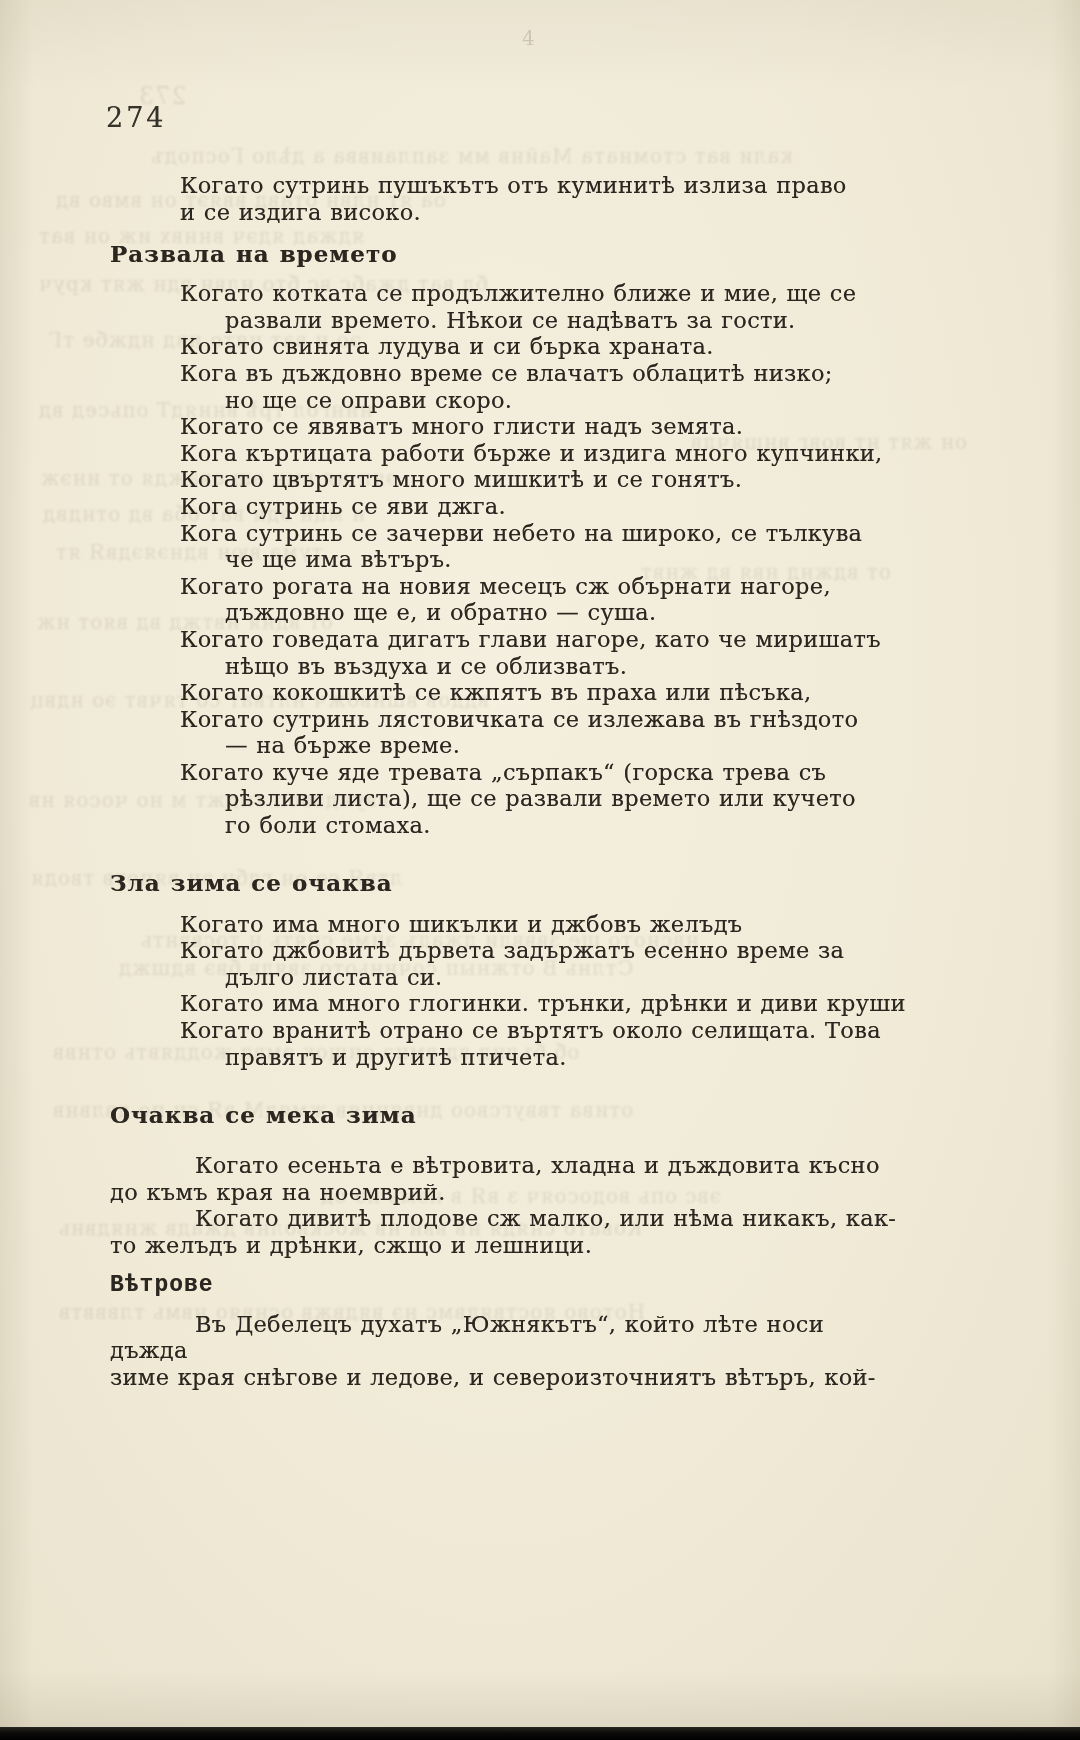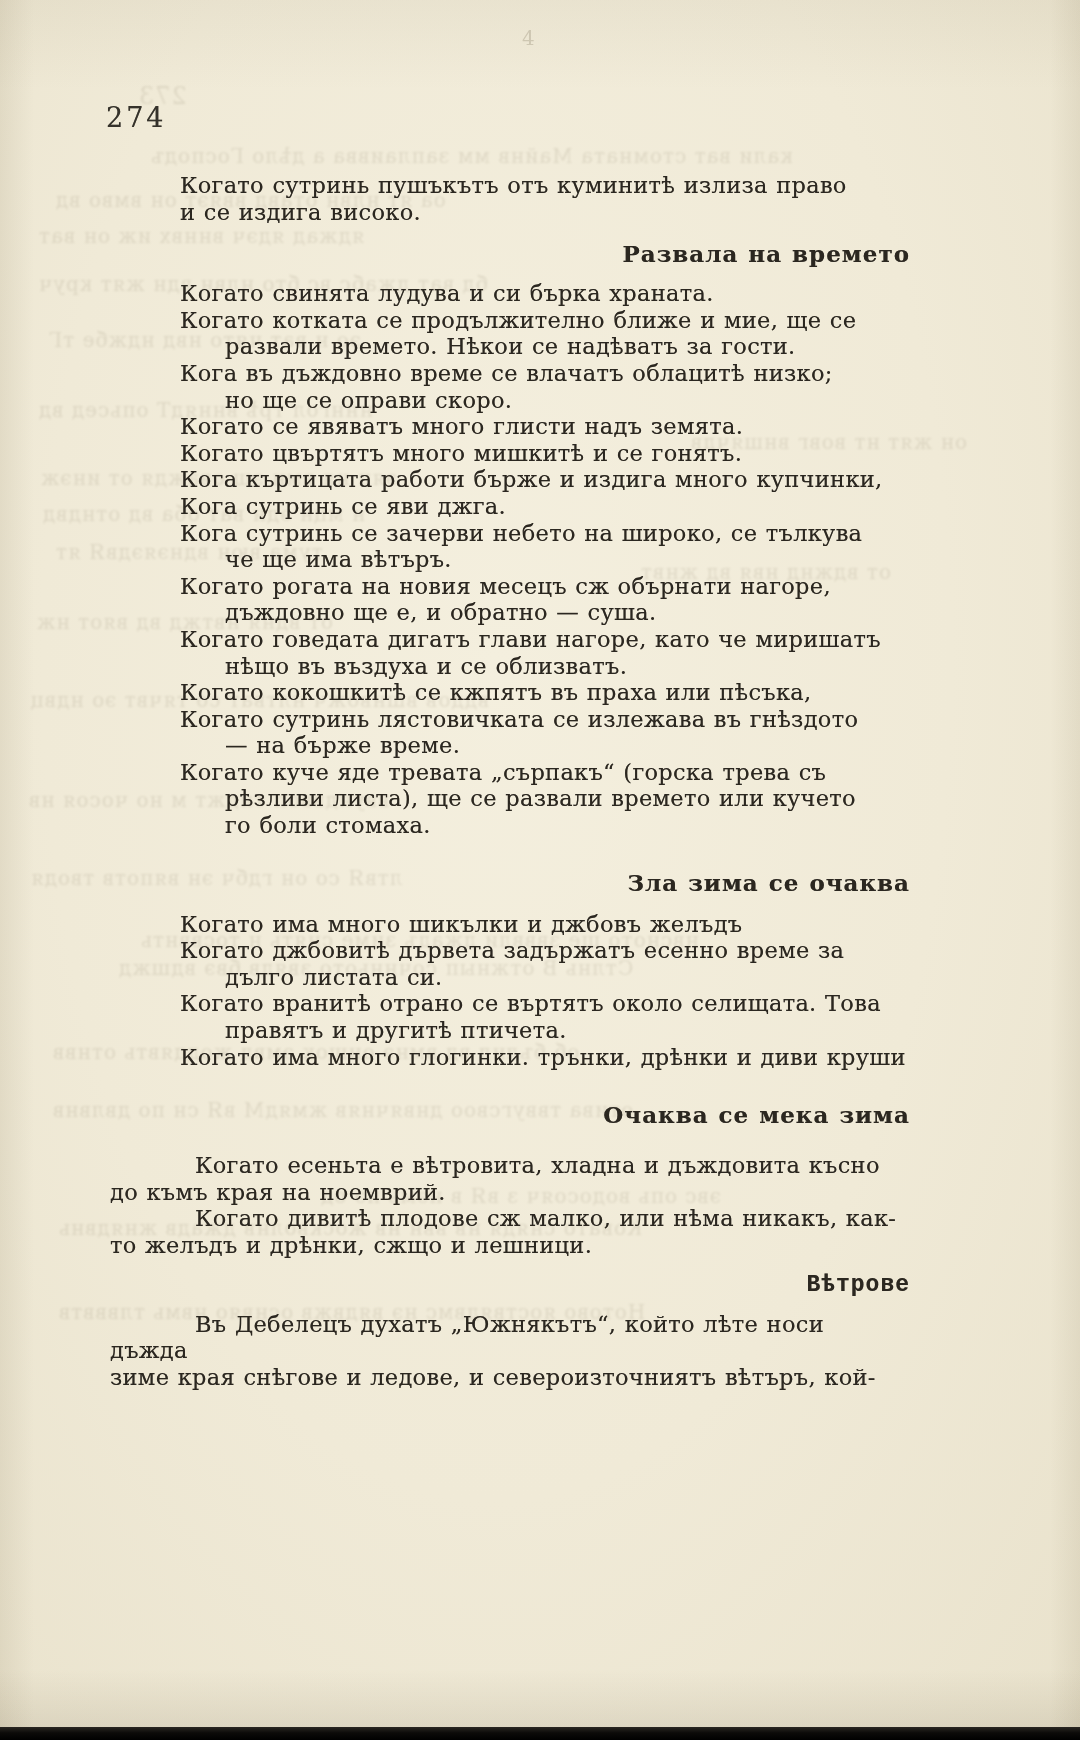--- a/index.html
+++ b/index.html
@@ -29,21 +29,21 @@
     font-size:27px;letter-spacing:3px;color:#35322b;
     text-shadow:0 0 .6px rgba(50,45,35,.55);
   }
   .column{
     position:absolute;left:110px;top:172px;width:800px;
     font-size:22.5px;line-height:26.6px;letter-spacing:.3px;word-spacing:1px;
     color:#2b2720;text-shadow:0 0 .5px rgba(43,39,32,.55);
   }
   .lead{margin:0 0 0 70px;white-space:pre-line;}
   .heading{
-    font-size:23px;line-height:27px;text-align:right;font-weight:bold;
+    font-size:23px;line-height:27px;text-align:left;font-weight:bold;
     letter-spacing:1px;
   }
   .h-razvala{margin:15px 0 13px;}
   .h-zla{margin:30px 0 15px;}
   .h-meka{margin:31px 0 24px;}
   .h-vetrove{margin:13px 0 12px;font-family:Liberation Mono, monospace;}
   .entry{margin:0;padding-left:115px;text-indent:-45px;white-space:pre-line;}
   .para{margin:0;text-indent:85px;white-space:pre-line;}
   .edge-bar{
     position:absolute;left:0;right:0;bottom:0;height:13px;
@@ -84,51 +84,51 @@
 
   <div class="page-num">274</div>
 
   <div class="column">
 
     <p class="lead">Когато сутринь пушъкътъ отъ куминитѣ излиза право
 и се издига високо.</p>
 
     <div>
       <h2 class="heading h-razvala">Развала на времето</h2>
-      <p class="entry">Когато свинята лудува и си бърка храната.</p>
       <p class="entry">Когато котката се продължително ближе и мие, ще се
 развали времето. Нѣкои се надѣватъ за гости.</p>
+      <p class="entry">Когато свинята лудува и си бърка храната.</p>
       <p class="entry">Кога въ дъждовно време се влачатъ облацитѣ низко;
 но ще се оправи скоро.</p>
       <p class="entry">Когато се явяватъ много глисти надъ земята.</p>
+      <p class="entry">Кога къртицата работи бърже и издига много купчинки,</p>
       <p class="entry">Когато цвъртятъ много мишкитѣ и се гонятъ.</p>
-      <p class="entry">Кога къртицата работи бърже и издига много купчинки,</p>
       <p class="entry">Кога сутринь се яви джга.</p>
       <p class="entry">Кога сутринь се зачерви небето на широко, се тълкува
 че ще има вѣтъръ.</p>
       <p class="entry">Когато рогата на новия месецъ сж обърнати нагоре,
 дъждовно ще е, и обратно — суша.</p>
       <p class="entry">Когато говедата дигатъ глави нагоре, като че миришатъ
 нѣщо въ въздуха и се облизватъ.</p>
       <p class="entry">Когато кокошкитѣ се кжпятъ въ праха или пѣсъка,</p>
       <p class="entry">Когато сутринь лястовичката се излежава въ гнѣздото
 — на бърже време.</p>
       <p class="entry">Когато куче яде тревата „сърпакъ“ (горска трева съ
 рѣзливи листа), ще се развали времето или кучето
 го боли стомаха.</p>
     </div>
 
     <div>
       <h2 class="heading h-zla">Зла зима се очаква</h2>
       <p class="entry">Когато има много шикълки и джбовъ желъдъ</p>
       <p class="entry">Когато джбовитѣ дървета задържатъ есенно време за
 дълго листата си.</p>
+      <p class="entry">Когато има много глогинки. трънки, дрѣнки и диви круши</p>
       <p class="entry">Когато вранитѣ отрано се въртятъ около селищата. Това
 правятъ и другитѣ птичета.</p>
-      <p class="entry">Когато има много глогинки. трънки, дрѣнки и диви круши</p>
     </div>
 
     <div>
       <h2 class="heading h-meka">Очаква се мека зима</h2>
       <p class="para">Когато есеньта е вѣтровита, хладна и дъждовита късно
 до къмъ края на ноемврий.</p>
       <p class="para">Когато дивитѣ плодове сж малко, или нѣма никакъ, как-
 то желъдъ и дрѣнки, сжщо и лешници.</p>
     </div>
 

